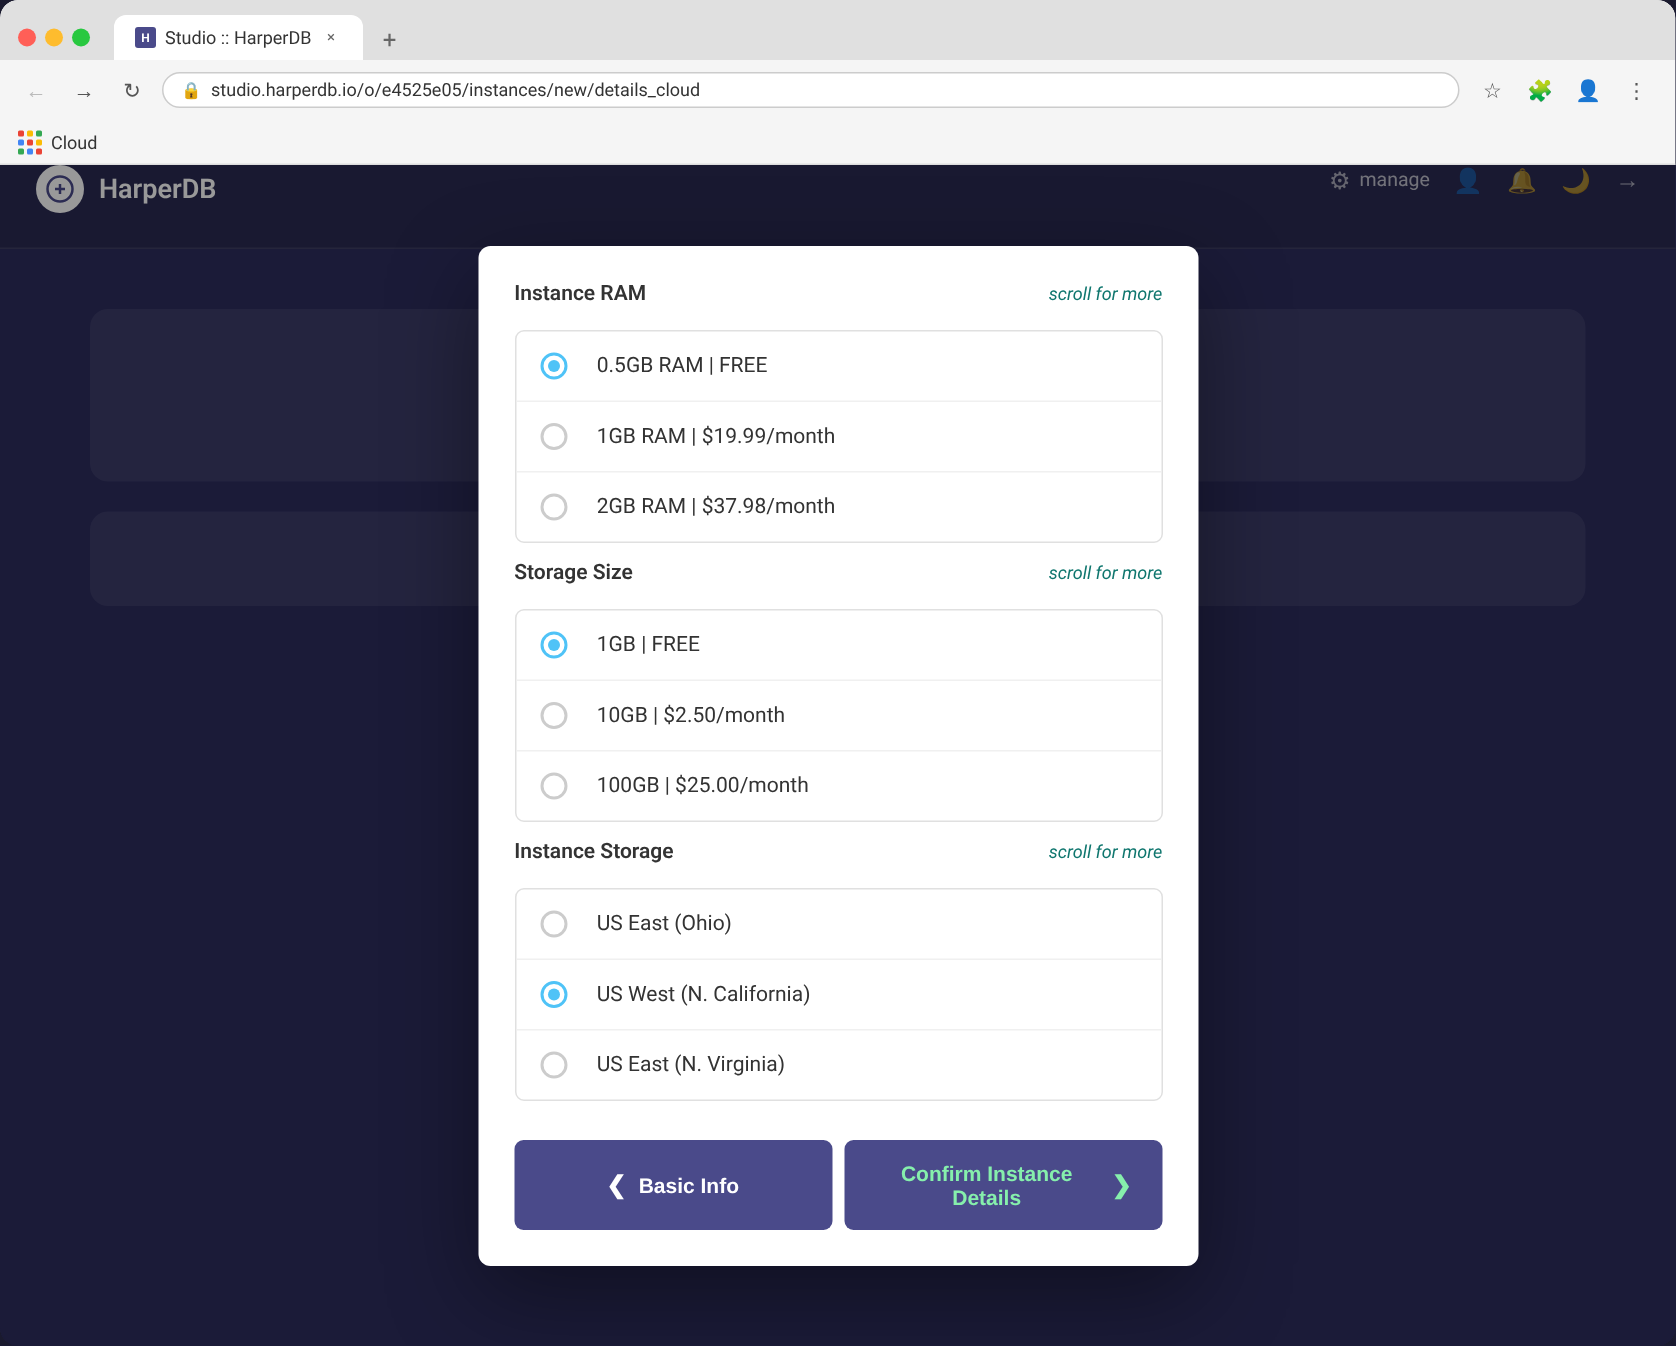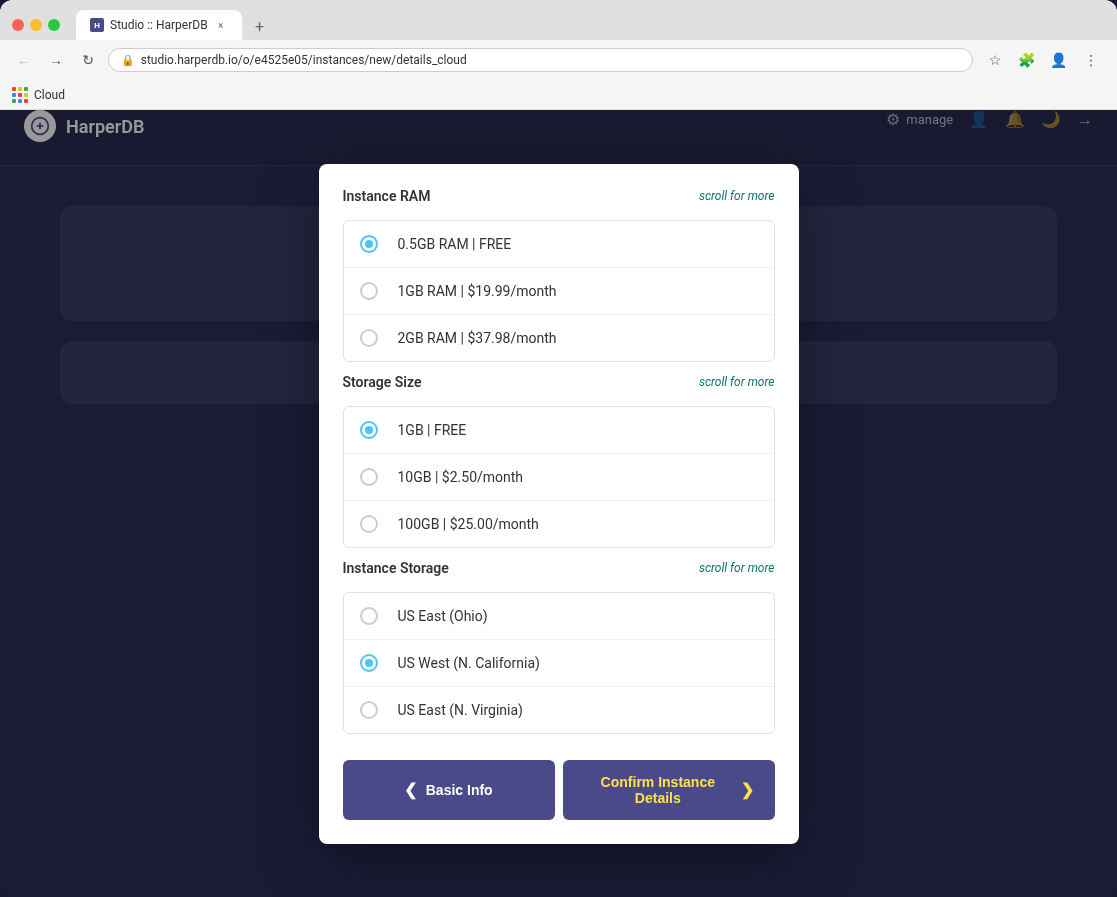--- a/index.html
+++ b/index.html
@@ -352,21 +352,21 @@
       cursor: pointer;
       display: flex;
       align-items: center;
       justify-content: center;
       gap: 8px;
       margin-right: 8px;
     }
     .btn-confirm {
       flex: 1;
       background: #4a4a8a;
-      color: #fde047;
+      color: #86efac;
       border: none;
       border-radius: 6px;
       padding: 14px 20px;
       font-size: 14px;
       font-weight: 600;
       cursor: pointer;
       display: flex;
       align-items: center;
       justify-content: center;
       gap: 8px;

